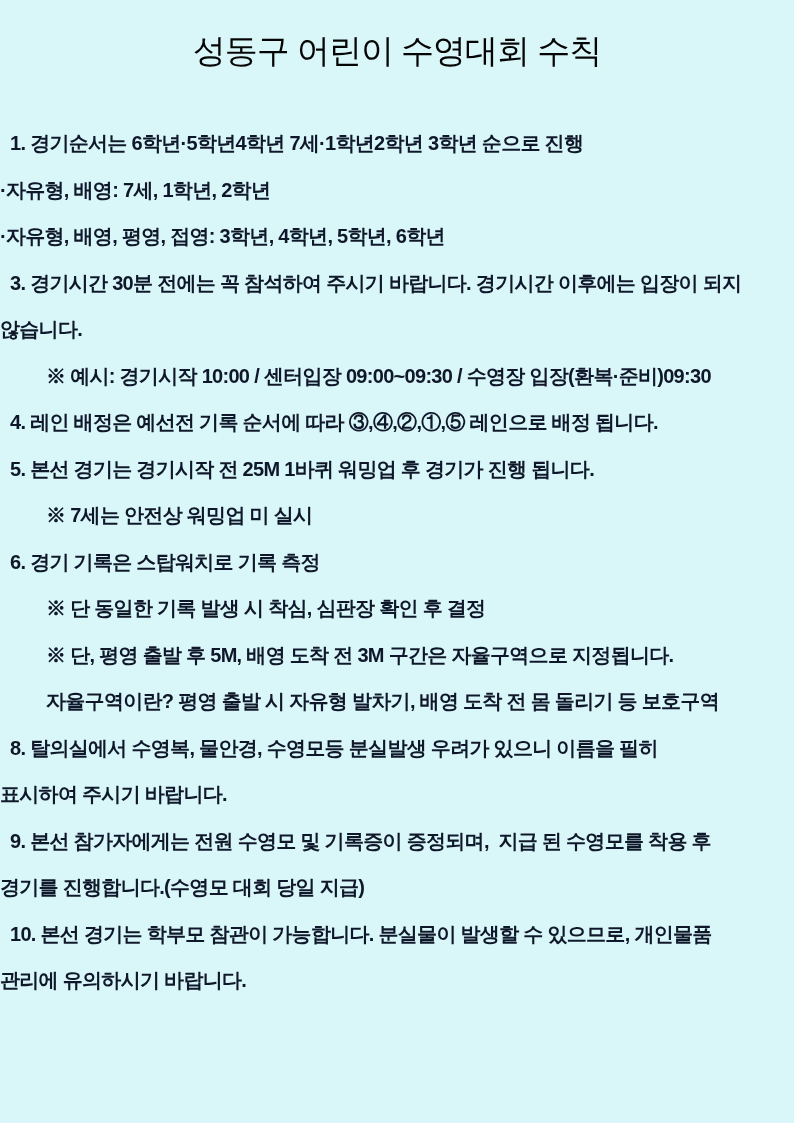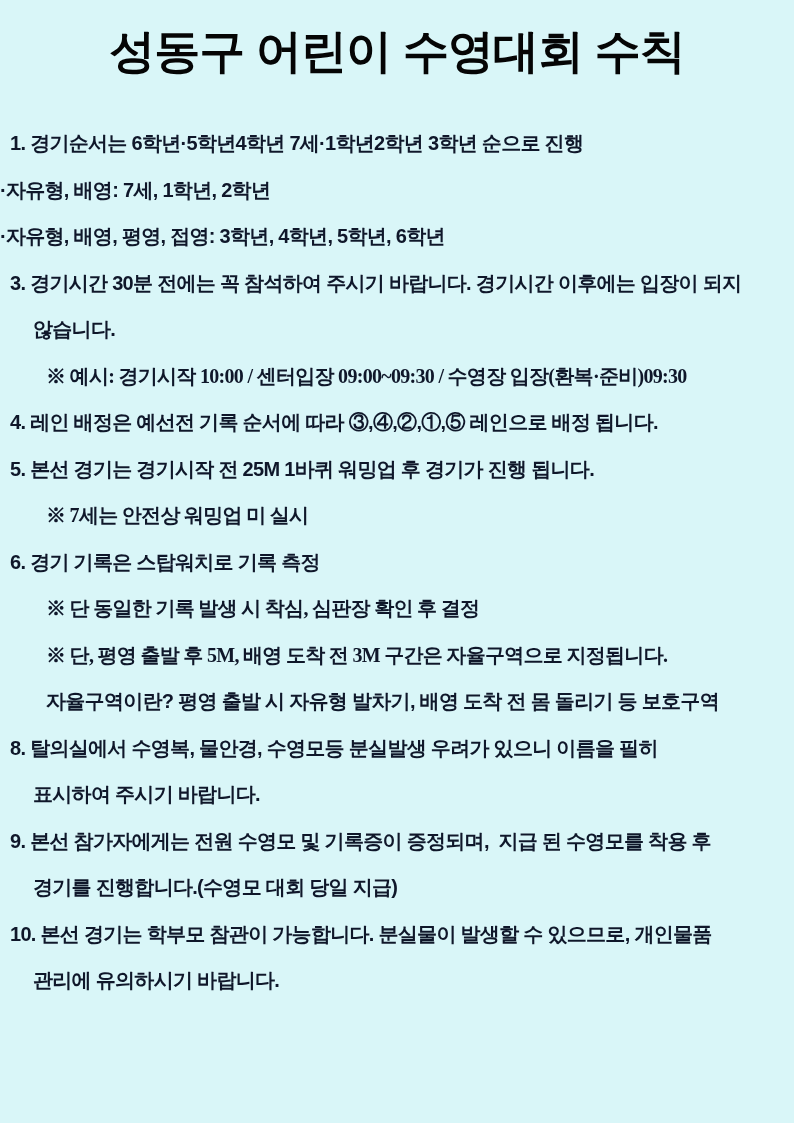--- a/index.html
+++ b/index.html
@@ -18,42 +18,42 @@
     width: 794px;
     height: 1123px;
     position: relative;
     box-sizing: border-box;
   }
   .doc-title {
     margin: 0;
     padding-top: 26px;
     height: 52px;
     text-align: center;
-    font-size: 46px;
+    font-size: 33px;
     line-height: 50px;
-    font-weight: 700;
+    font-weight: 400;
     letter-spacing: -1px;
     color: #050505;
     white-space: nowrap;
   }
   .rules-list {
     margin-top: 42px;
   }
   .line {
     font-size: 20px;
     font-weight: 700;
     line-height: 46.5px;
     letter-spacing: -0.035em;
     white-space: pre;
     color: #0f172a;
   }
   .i0 { padding-left: 10px; }
   .i1 { }
-  .i2 { padding-left: 33px; }
-  .i3 { padding-left: 46px; font-family: Liberation Serif, serif; }
+  .i2 { }
+  .i3 { padding-left: 46px; }
   .i4 { padding-left: 46px; }
 </style>
 </head>
 <body>
 
 <div class="page">
   <h1 class="doc-title">성동구 어린이 수영대회 수칙</h1>
 
   <div class="rules-list">
     <div class="line i0">1. 경기순서는 6학년·5학년4학년 7세·1학년2학년 3학년 순으로 진행</div>

